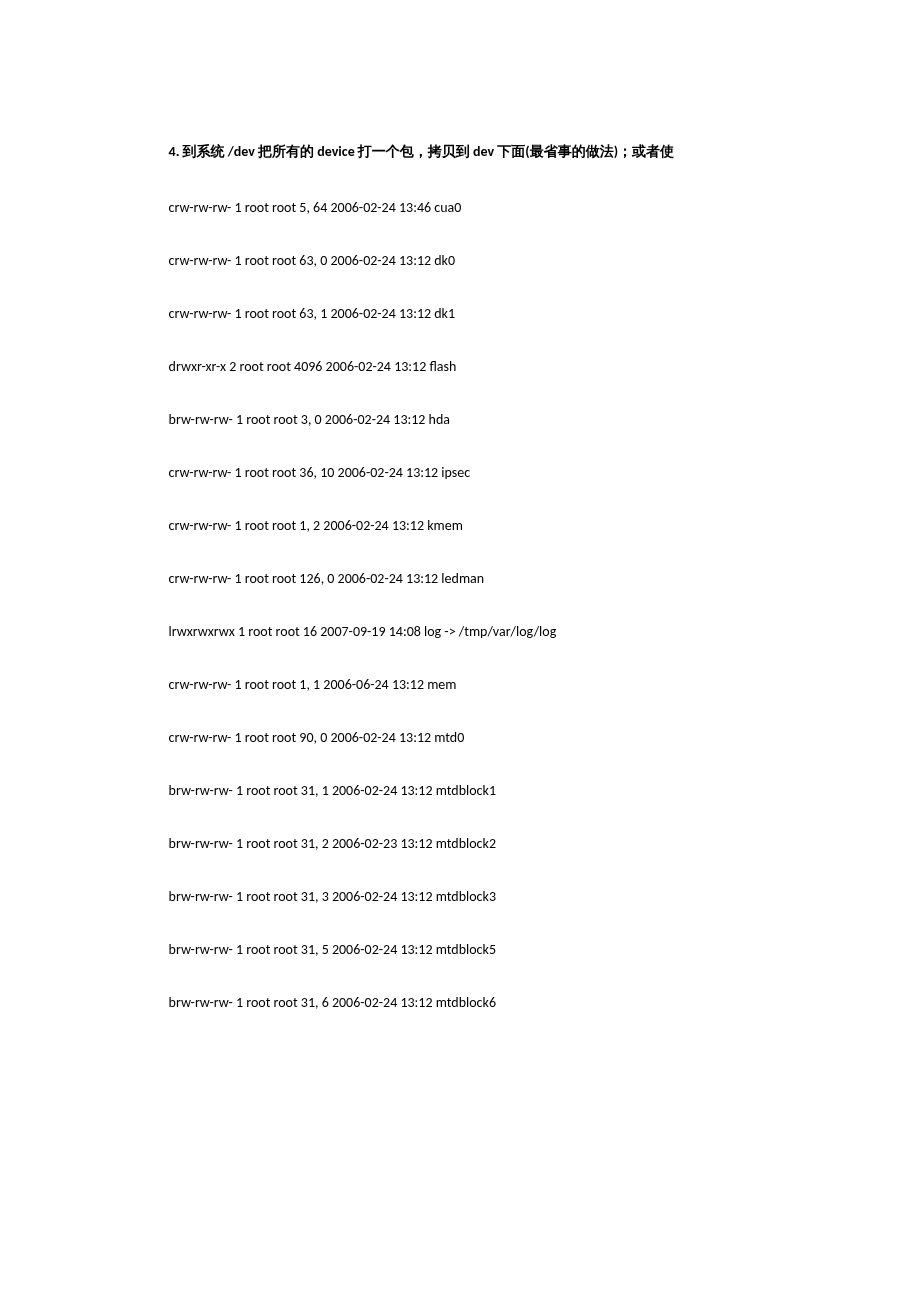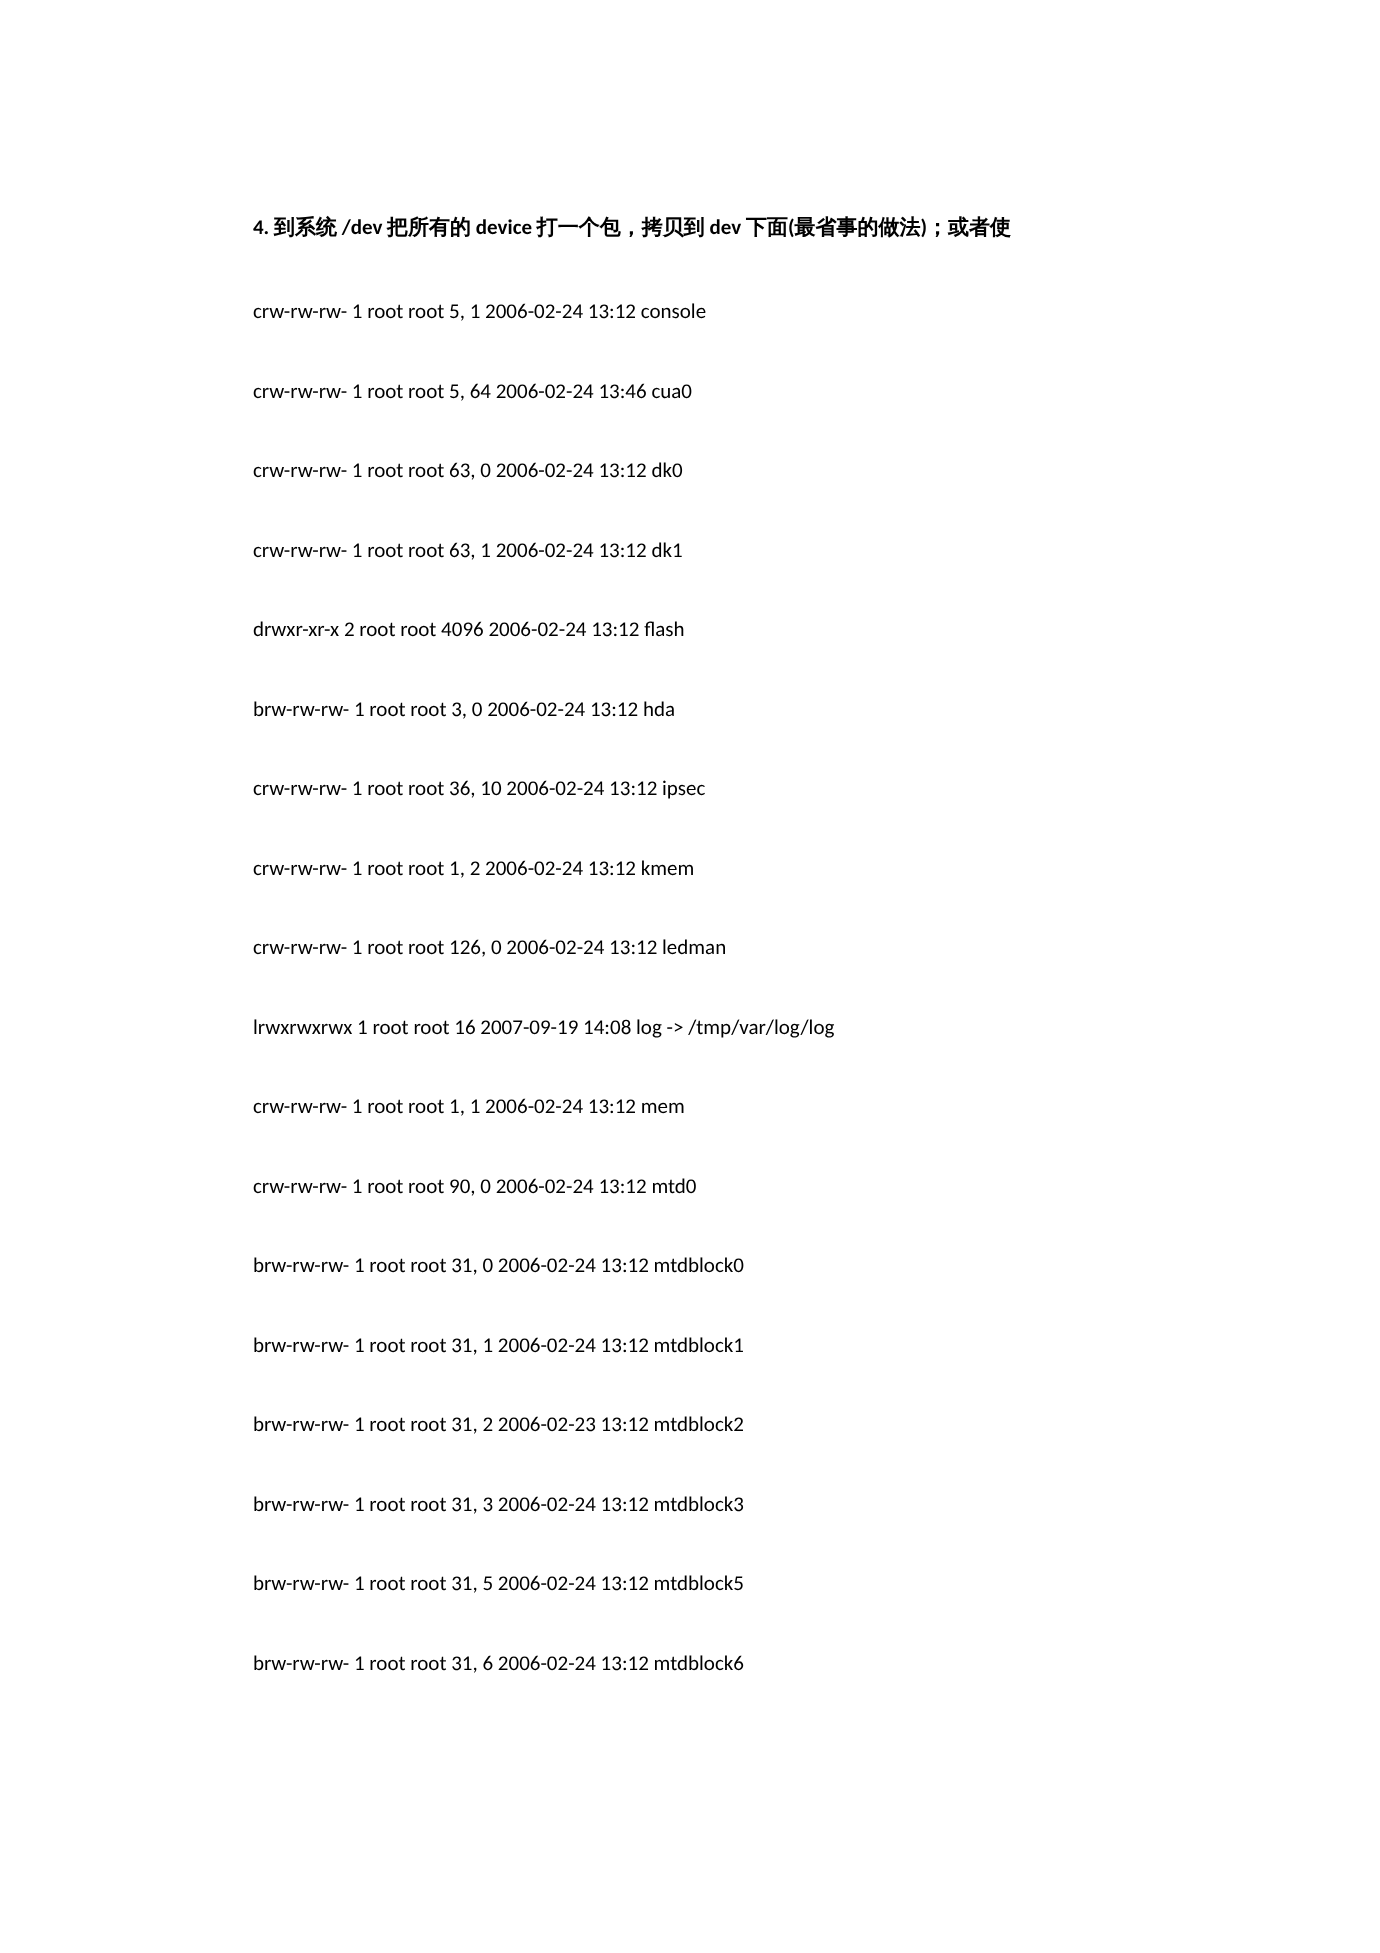--- a/index.html
+++ b/index.html
@@ -34,32 +34,30 @@
 </style>
 </head>
 <body>
 
 <div class="page">
 
   <p class="intro">
     <span class="first-line" style="display:block;font-weight:bold;">4.  到系统 /dev 把所有的 device 打一个包，拷贝到 dev 下面(最省事的做法)；或者使</span>
   </p>
 
-  <p class="entry">crw-rw-rw- 1 root root 5, 1 2006-02-24 13:12 console</p>
   <p class="entry">crw-rw-rw- 1 root root 5, 64 2006-02-24 13:46 cua0</p>
   <p class="entry">crw-rw-rw- 1 root root 63, 0 2006-02-24 13:12 dk0</p>
   <p class="entry">crw-rw-rw- 1 root root 63, 1 2006-02-24 13:12 dk1</p>
   <p class="entry">drwxr-xr-x 2 root root 4096 2006-02-24 13:12 flash</p>
   <p class="entry">brw-rw-rw- 1 root root 3, 0 2006-02-24 13:12 hda</p>
   <p class="entry">crw-rw-rw- 1 root root 36, 10 2006-02-24 13:12 ipsec</p>
   <p class="entry">crw-rw-rw- 1 root root 1, 2 2006-02-24 13:12 kmem</p>
   <p class="entry">crw-rw-rw- 1 root root 126, 0 2006-02-24 13:12 ledman</p>
   <p class="entry">lrwxrwxrwx 1 root root 16 2007-09-19 14:08 log -&gt; /tmp/var/log/log</p>
-  <p class="entry">crw-rw-rw- 1 root root 1, 1 2006-02-24 13:12 mem</p>
+  <p class="entry">crw-rw-rw- 1 root root 1, 1 2006-06-24 13:12 mem</p>
   <p class="entry">crw-rw-rw- 1 root root 90, 0 2006-02-24 13:12 mtd0</p>
-  <p class="entry">brw-rw-rw- 1 root root 31, 0 2006-02-24 13:12 mtdblock0</p>
   <p class="entry">brw-rw-rw- 1 root root 31, 1 2006-02-24 13:12 mtdblock1</p>
   <p class="entry">brw-rw-rw- 1 root root 31, 2 2006-02-23 13:12 mtdblock2</p>
   <p class="entry">brw-rw-rw- 1 root root 31, 3 2006-02-24 13:12 mtdblock3</p>
   <p class="entry">brw-rw-rw- 1 root root 31, 5 2006-02-24 13:12 mtdblock5</p>
   <p class="entry">brw-rw-rw- 1 root root 31, 6 2006-02-24 13:12 mtdblock6</p>
 
 </div>
 
 </body></html>

